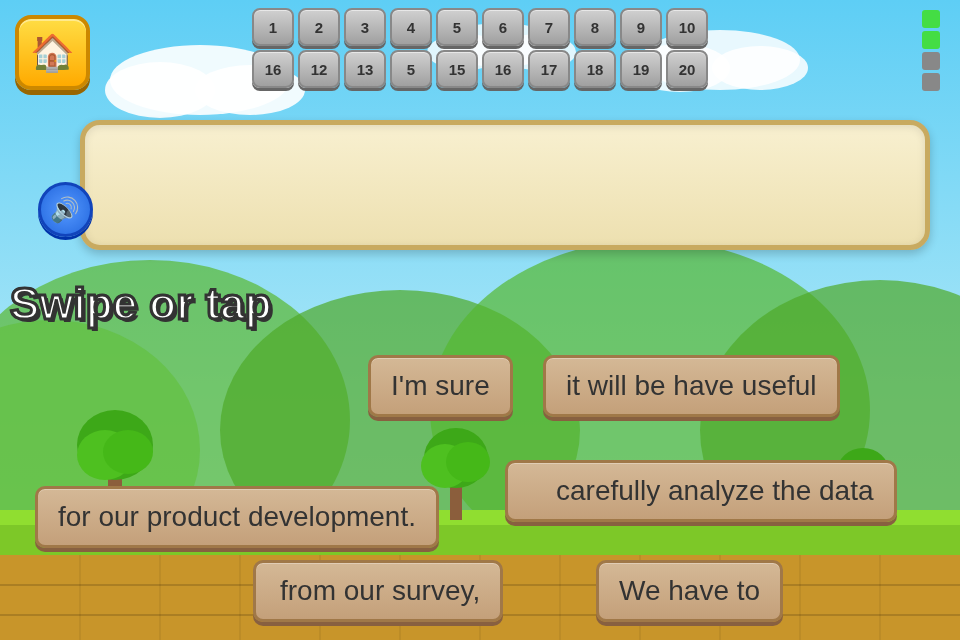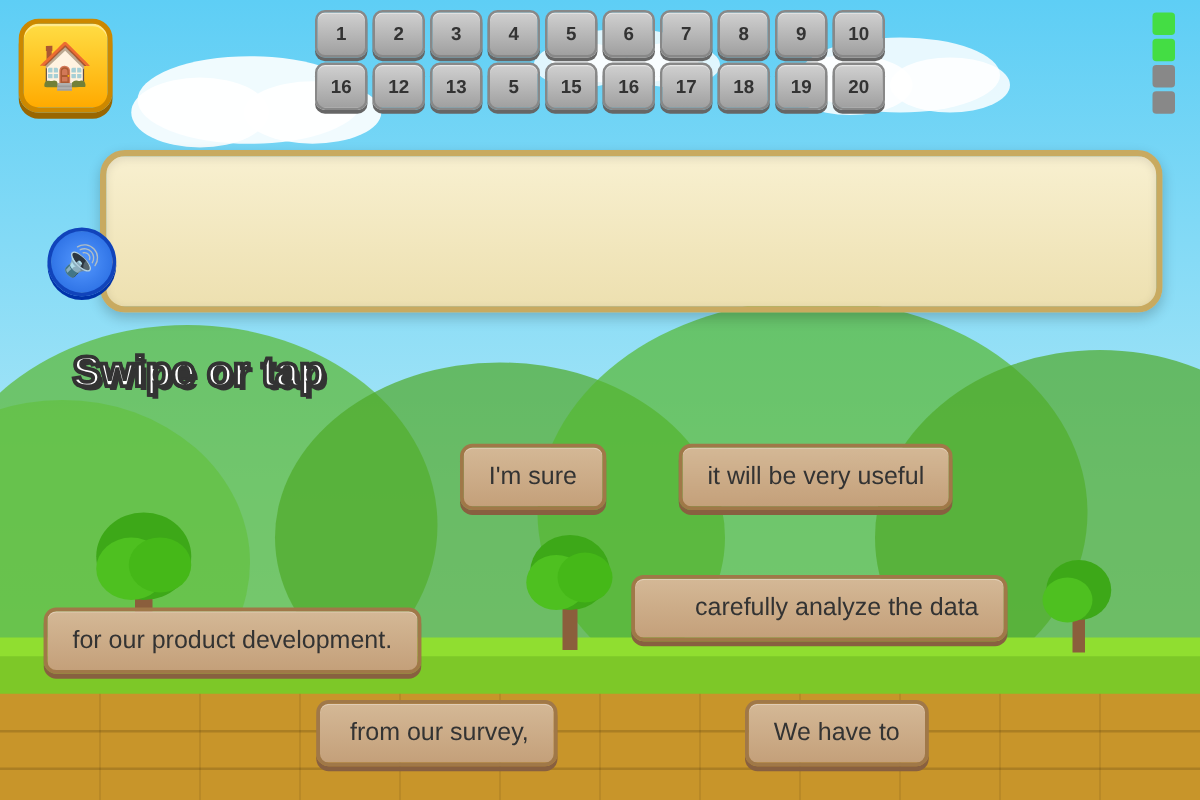--- a/index.html
+++ b/index.html
@@ -131,37 +131,36 @@
     #instruction-text {
       position: absolute;
       top: 280px;
       left: 10px;
       z-index: 20;
       line-height: 1.1;
     }
 
     #instruction-text span {
       font-family: 'Arial Black', Arial, sans-serif;
-      font-size: 34px;
+      font-size: 44px;
       font-weight: 900;
       color: white;
       -webkit-text-stroke: 3px #333;
       text-shadow: 3px 3px 0 #333, -1px -1px 0 #333, 1px -1px 0 #333, -1px 1px 0 #333;
       display: block;
-      margin-left: 48px;
     }
 
     
     .chunk-btn {
       position: absolute;
       background: linear-gradient(180deg, #d4b896 0%, #c4a07a 100%);
       border: 3px solid #a07848;
       border-radius: 10px;
       padding: 12px 20px;
-      font-size: 20px;
+      font-size: 28px;
       font-family: Arial, sans-serif;
       color: #333;
       cursor: pointer;
       box-shadow: 0 4px 0 #886040, inset 0 1px 0 rgba(255,255,255,0.3);
       z-index: 20;
       white-space: nowrap;
     }
   </style>
 </head>
 <body>
@@ -269,18 +268,18 @@
 <div id="speaker-btn">
   <span style="font-size:24px;color:white;">🔊</span>
 </div>
 
 <div id="instruction-text">
   <span>Swipe or tap</span>
 </div>
 
 <div id="chunks-container">
     <div class="chunk-btn" style="top: 355px; left: 368px;">I'm sure</div>
-    <div class="chunk-btn" style="top: 355px; left: 543px;">it will be very useful</div>
+    <div class="chunk-btn" style="top: 355px; left: 543px;">it will be have useful</div>
     <div class="chunk-btn" style="top: 460px; left: 35px; margin-top: 26px;">for our product development.</div>
     <div class="chunk-btn" style="top: 460px; left: 505px; padding-left: 48px;">carefully analyze the data</div>
     <div class="chunk-btn" style="top: 560px; left: 253px; padding-left: 24px;">from our survey,</div>
     <div class="chunk-btn" style="top: 560px; left: 596px; text-align: center;">We have to</div>
   </div>
 
 </body></html>

